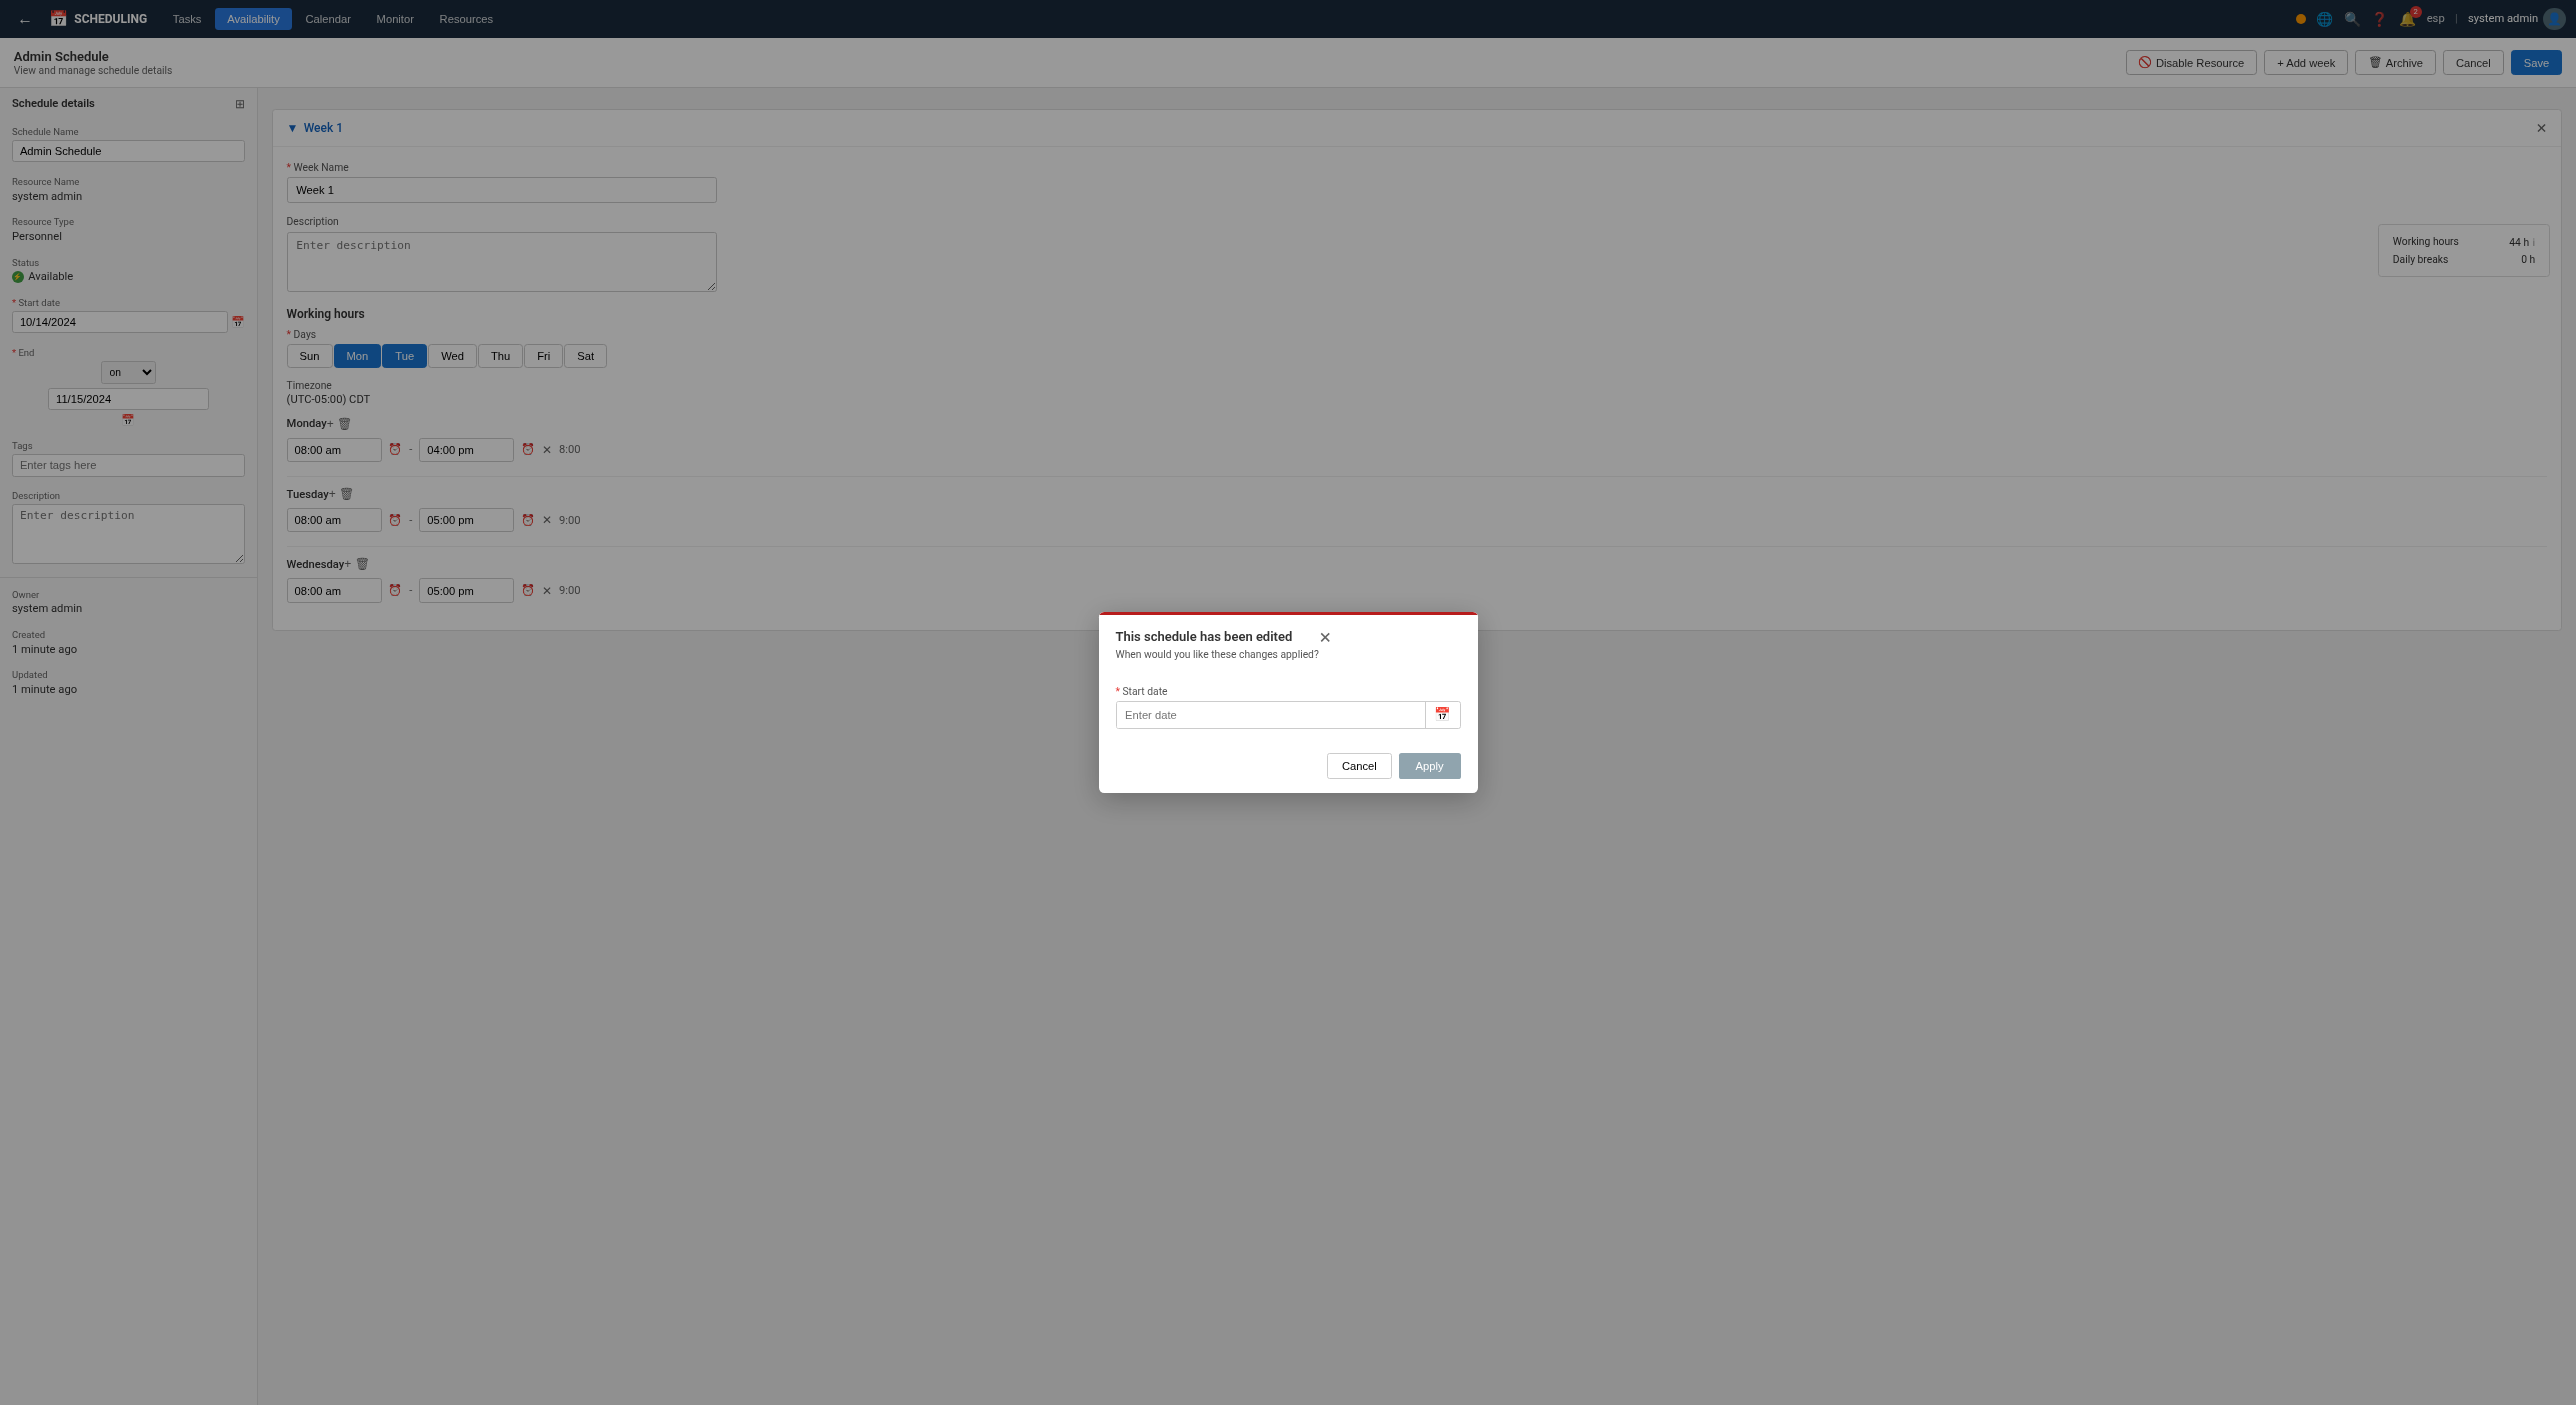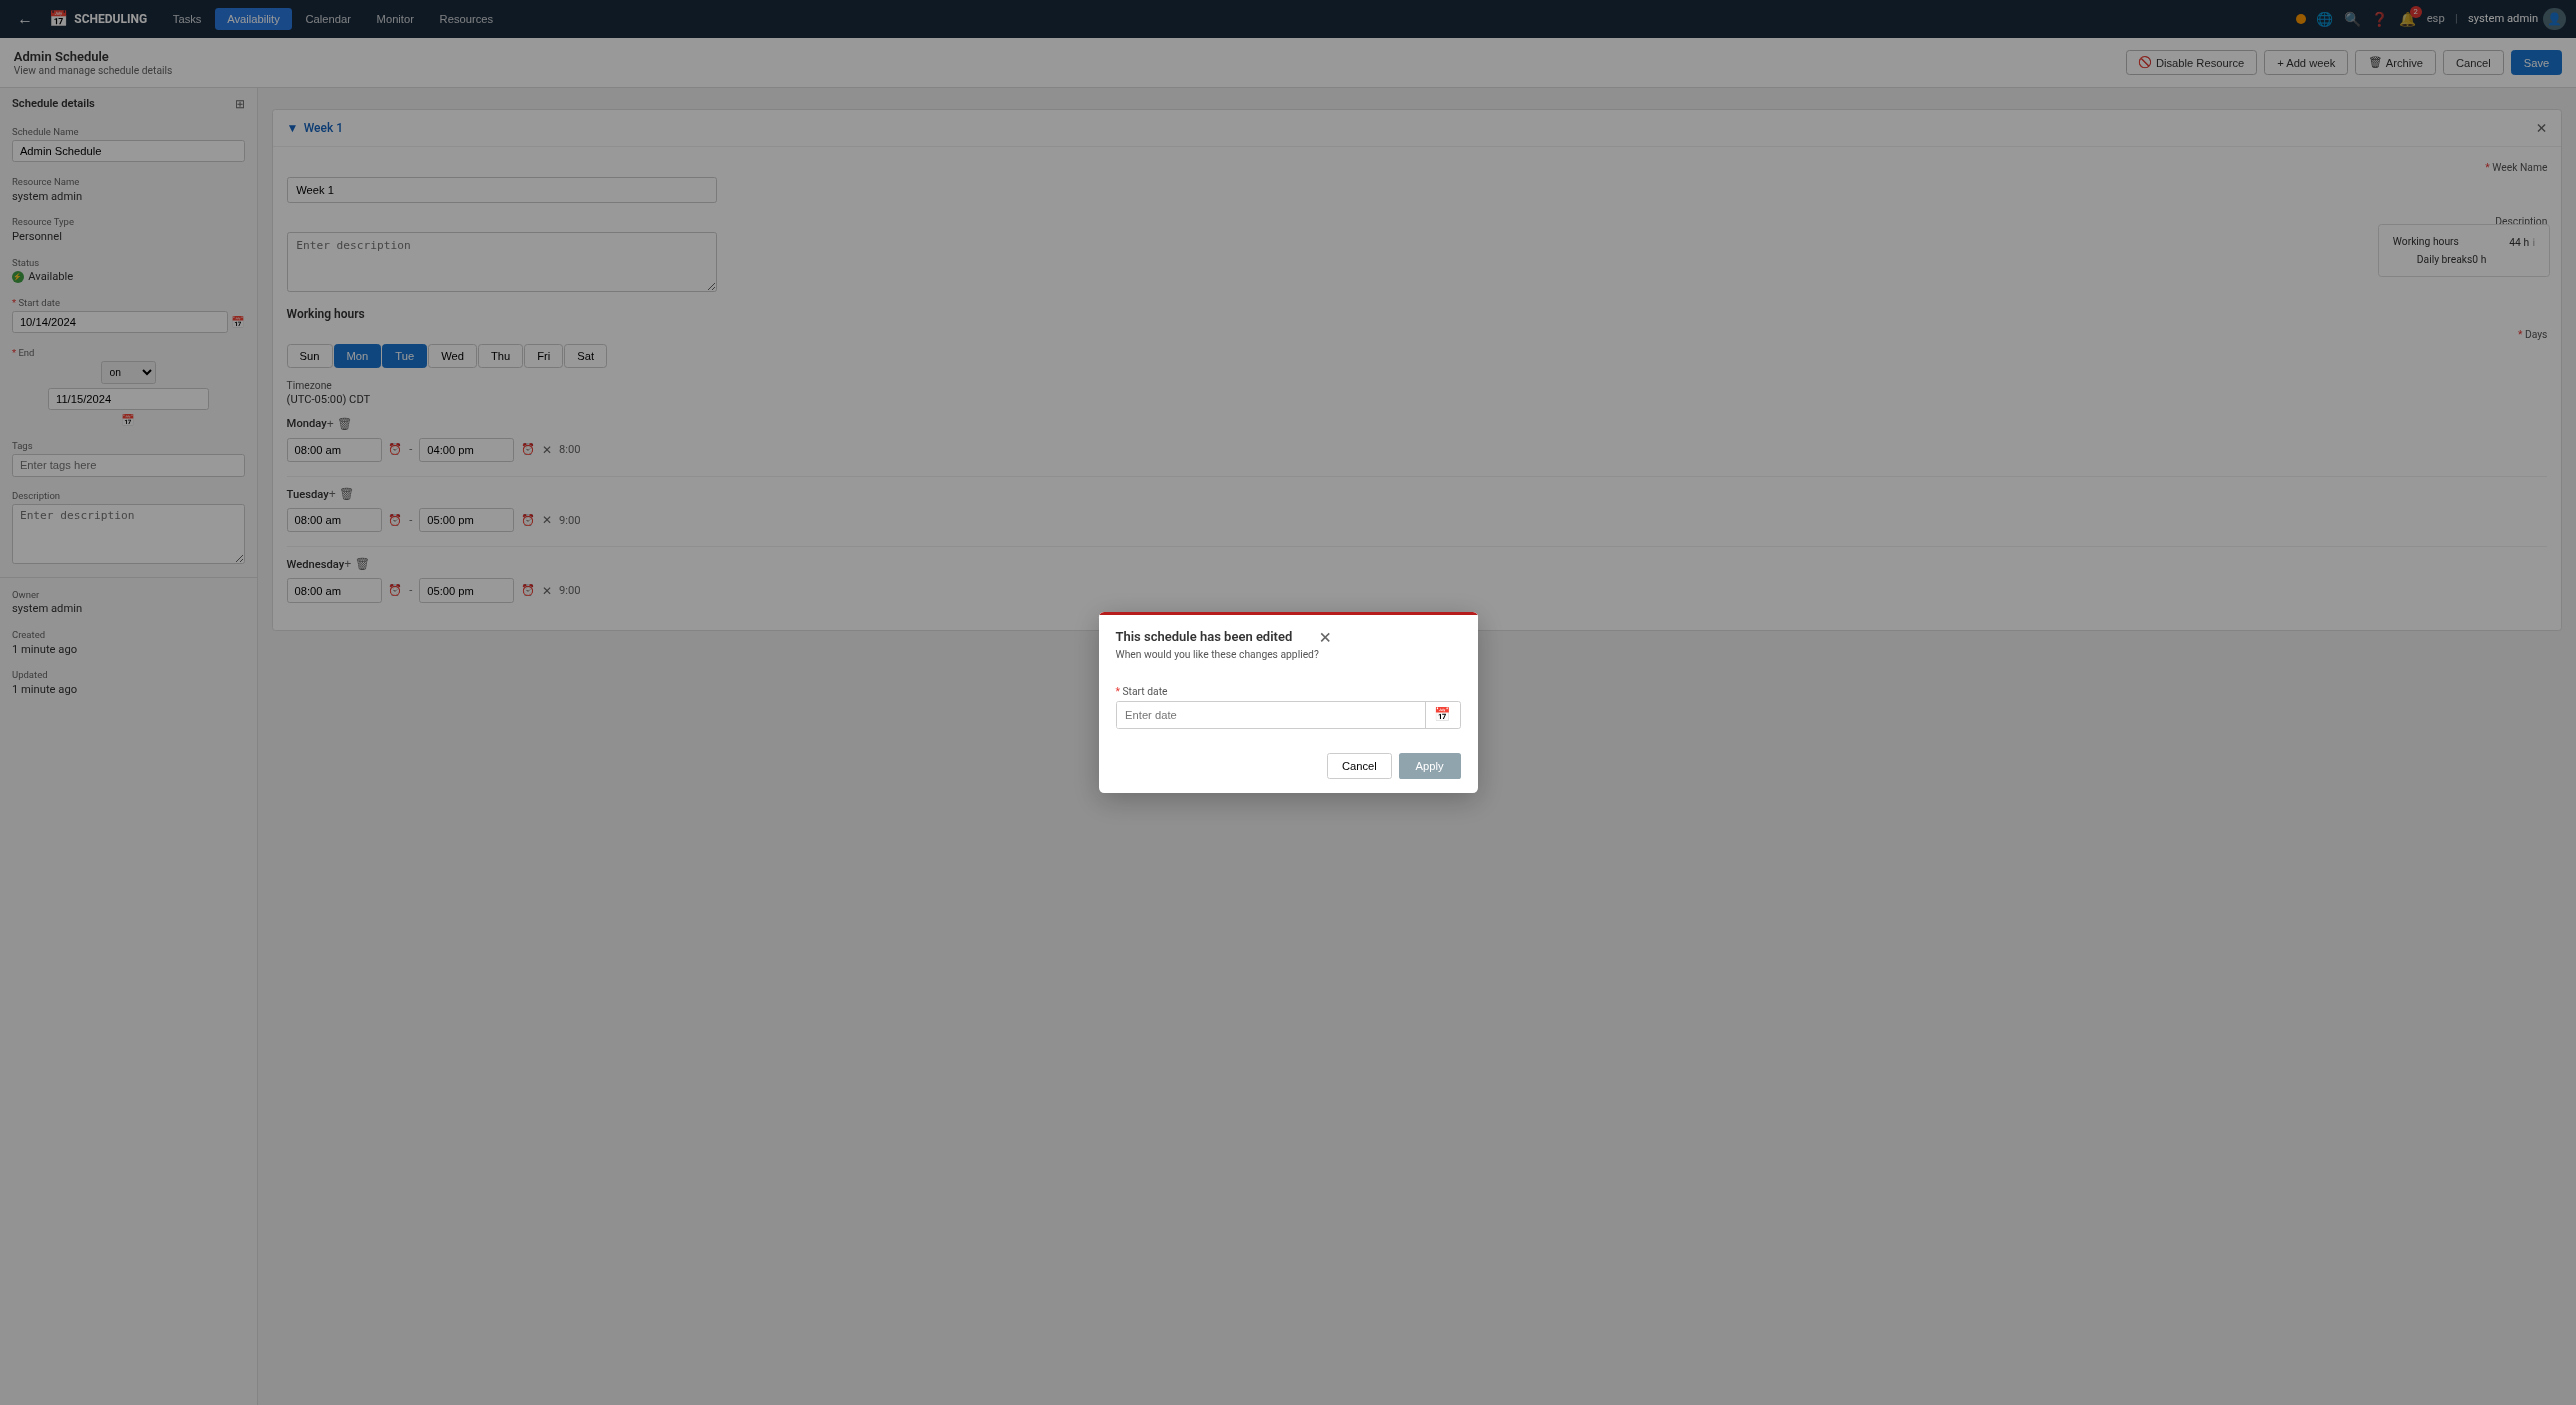--- a/index.html
+++ b/index.html
@@ -89,21 +89,21 @@
     .week-card { background: white; border-radius: 3.4px; border: 0.9px solid #ddd; margin-top: 10.3px; }
     .week-card-header {
       padding: 10.3px 13.8px; display: flex; align-items: center; justify-content: space-between;
       border-bottom: 0.9px solid #eee;
     }
     .week-title { color: #1565c0; font-weight: 500; font-size: 12px; display: flex; align-items: center; gap: 5.2px; cursor: pointer; }
     .week-close { background: none; border: none; cursor: pointer; color: #666; font-size: 13.8px; }
 
     .week-body { padding: 13.8px; }
     .form-row { margin-bottom: 12px; }
-    .form-label { font-size: 10.3px; color: #555; margin-bottom: 3.4px; text-align: right; }
+    .form-label { font-size: 10.3px; color: #555; margin-bottom: 3.4px; }
     .form-input { width: 100%; max-width: 430px; padding: 6px 8.6px; border: 0.9px solid #ccc; border-radius: 2.6px; font-size: 11.2px; }
     .form-textarea { width: 100%; max-width: 430px; padding: 6px 8.6px; border: 0.9px solid #ccc; border-radius: 2.6px; font-size: 11.2px; height: 60px; resize: vertical; color: #aaa; }
 
     .section-title { font-weight: 600; font-size: 12px; margin: 10.3px 0 6.9px; }
     .days-row { display: flex; gap: 1px; margin-bottom: 10.3px; }
     .day-btn { padding: 5.2px 12px; border-radius: 3.4px; border: 0.9px solid #ccc; cursor: pointer; font-size: 11.2px; background: white; }
     .day-btn.active { background: #1976d2; color: white; border-color: #1976d2; }
 
     .timezone-row { margin-bottom: 10.3px; }
     .timezone-label { font-size: 10.3px; color: #555; margin-bottom: 1.7px; }
@@ -394,21 +394,21 @@
     </div>
 
     <div style="position:fixed; right:26px; top:224px; background:white; border:0.9px solid #ddd; border-radius:3.4px; padding:10.3px 13.8px; font-size:10.3px; width:172px; z-index:10;">
       <div style="display:flex; justify-content:space-between; margin-bottom:3.4px;">
         <span>Working hours</span>
         <span style="display:flex;align-items:center;gap:3.4px;">
           <span>44 h</span>
           <span style="color:#999">ℹ</span>
         </span>
       </div>
-      <div style="display:flex; margin-left:24px;">
+      <div style="display:flex; justify-content:space-between;">
         <span>Daily breaks</span>
         <span>0 h</span>
       </div>
     </div>
 
   </div>
 </div>
 
 <div class="modal-overlay">
   <div class="modal">

